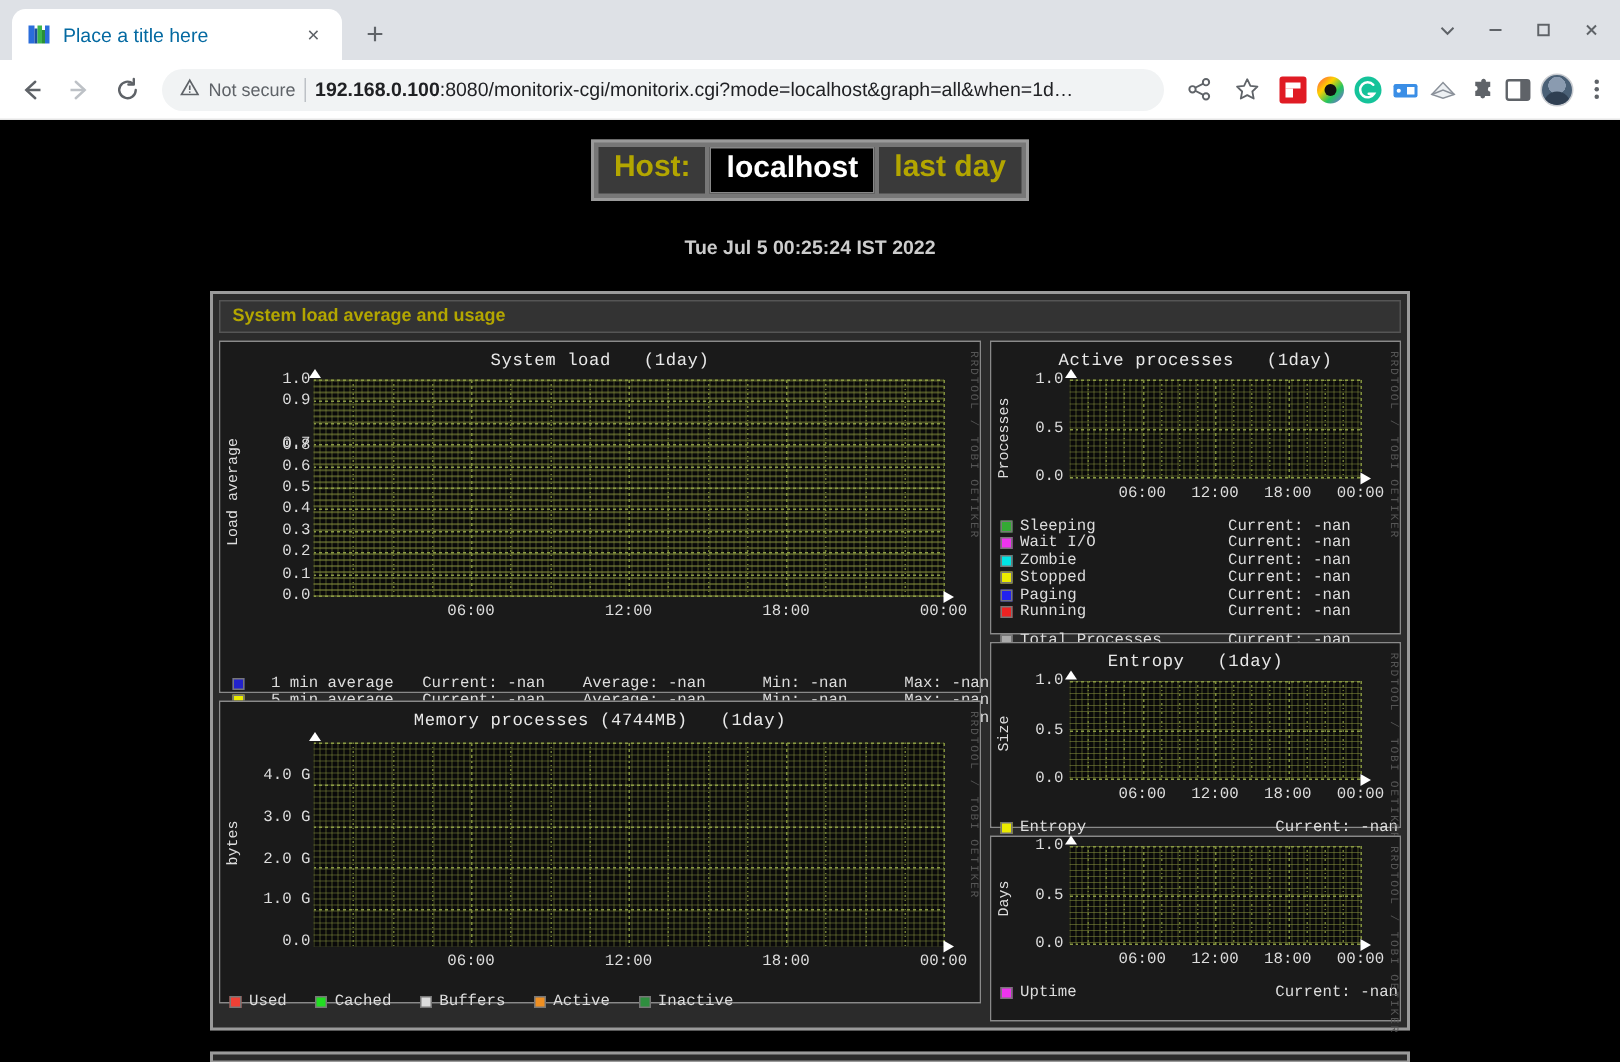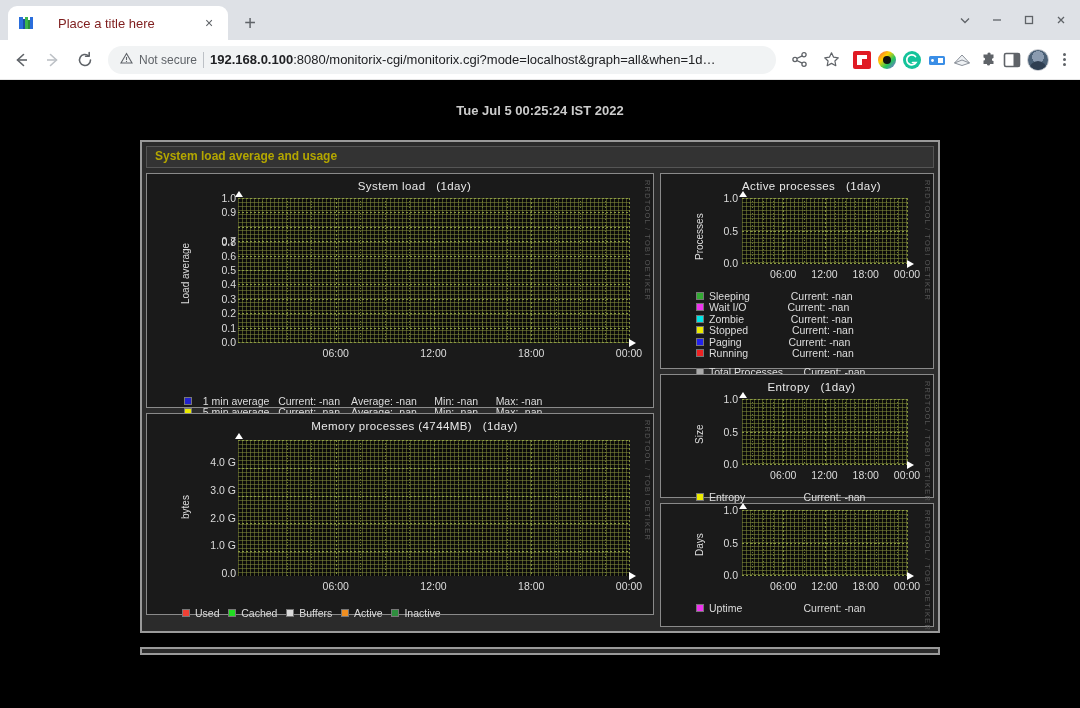--- a/index.html
+++ b/index.html
@@ -18,22 +18,22 @@
     display: flex; align-items: flex-end; padding-left: 8px; position: relative;
   }
   .tab {
     display: flex; align-items: center; gap: 8px;
     height: 34px; width: 220px;
     background: #fff; border-radius: 9px 9px 0 0;
     padding: 0 10px; position: relative;
   }
   .tab-favicon { width: 16px; height: 16px; flex: 0 0 16px; position: relative; }
   .tab-title {
-    font-size: 13px; color: #7f1d1d; white-space: nowrap;
-    overflow: hidden; text-overflow: ellipsis; flex: 1; margin-left: 16px;
+    font-size: 13px; color: #0369a1; white-space: nowrap;
+    overflow: hidden; text-overflow: ellipsis; flex: 1;
   }
   .tab-close {
     width: 18px; height: 18px; flex: 0 0 18px;
     display: flex; align-items: center; justify-content: center;
     font-size: 14px; color: #5f6368; line-height: 1; border-radius: 50%;
   }
   .new-tab {
     width: 28px; height: 28px; margin: 0 0 3px 8px;
     display: flex; align-items: center; justify-content: center;
     font-size: 20px; color: #5f6368; border-radius: 50%; line-height: 1;
@@ -122,21 +122,21 @@
     font-family: "Liberation Sans", sans-serif; font-size: 12px;
     padding: 2px 8px 4px; border: 1px solid #555;
   }
   .section-body { display: flex; gap: 6px; margin-top: 5px; }
   .col-left { width: 508px; display: flex; flex-direction: column; gap: 5px; }
   .col-right { width: 274px; display: flex; flex-direction: column; gap: 5px; }
 
   .gbox { background: #1a1a1a; border: 1px solid #8a8a8a; position: relative; }
   .graph {
     background: #1a1a1a; position: relative;
-    color: #e6e6e6; font-family: Liberation Sans, sans-serif; margin-left: 29px;
+    color: #e6e6e6; font-family: Liberation Mono, monospace;
   }
   .g-title {
     text-align: center; font-size: 11.5px; color: #e8e8e8;
     padding-top: 6px; letter-spacing: .4px; white-space: pre;
   }
   .watermark {
     position: absolute; right: 1px; top: 6px;
     writing-mode: vertical-rl; font-size: 7.5px; color: #555;
     letter-spacing: 1.2px; white-space: nowrap; user-select: none;
   }
@@ -342,20 +342,27 @@
       <span class="kebab">
           <i></i>
           <i></i>
           <i></i>
         </span>
     </div>
   </div>
 
   <div class="viewport">
 
+    <div class="hostbar-wrap">
+      <div class="hostbar">
+        <span class="cell host-label">Host:</span>
+        <span class="cell host-name">localhost</span>
+        <span class="cell host-when">last day</span>
+      </div>
+    </div>
 
     <div class="datestamp">Tue Jul 5 00:25:24 IST 2022</div>
 
     <div class="section">
       <div class="section-title">System load average and usage</div>
       <div class="section-body">
 
         <div class="col-left">
 
           <div class="gbox">

